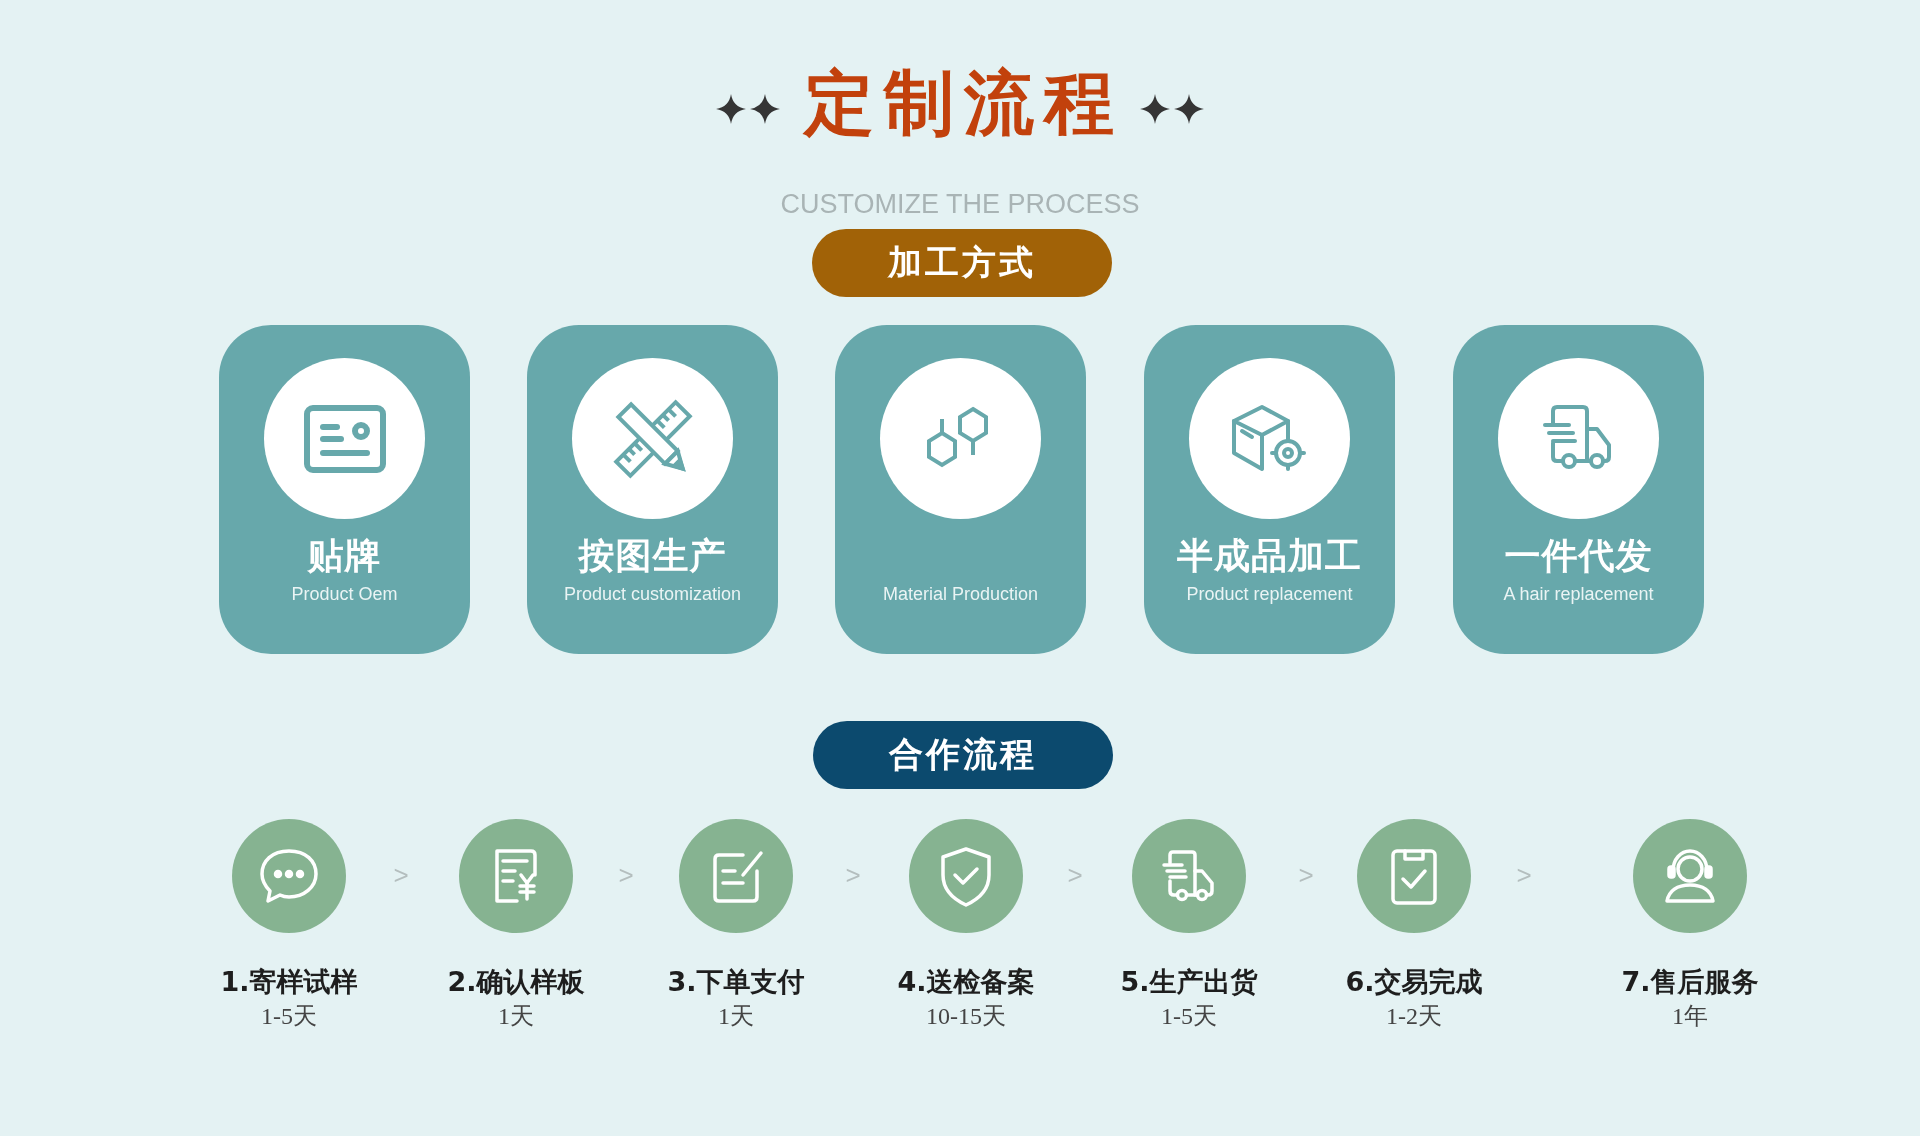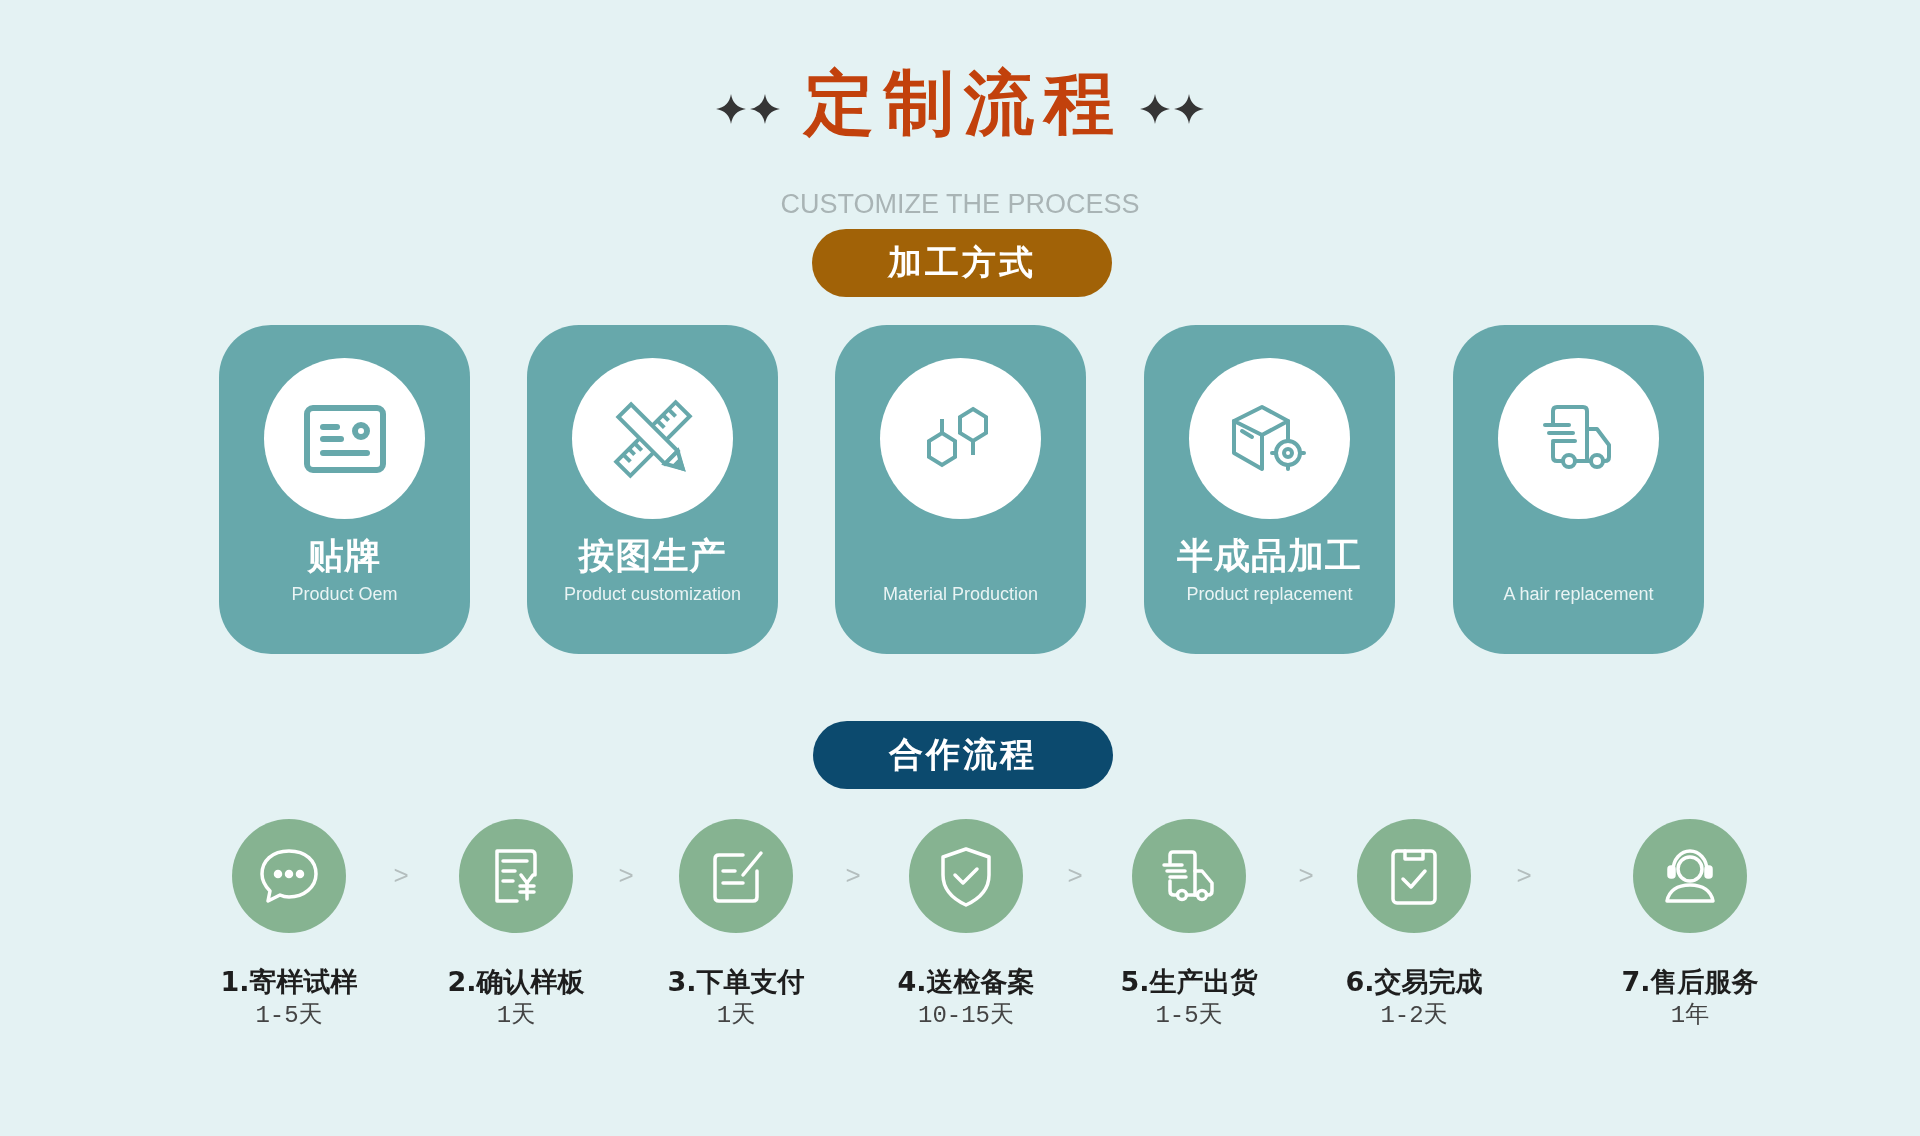--- a/index.html
+++ b/index.html
@@ -68,21 +68,21 @@
       width: 114px; height: 114px; border-radius: 50%; background: #86B391;
       margin: 0 auto; display: flex; align-items: center; justify-content: center;
     }
     .step .scircle svg { width: 70px; height: 70px; }
     .step .stitle {
       margin-top: 32px; font-size: 27px; font-weight: bold; color: #1E1E1E;
       line-height: 34px; white-space: nowrap;
     }
     .step .sdur {
       margin-top: 2px; font-size: 24px; color: #444; line-height: 30px;
-      font-family: Liberation Mono, monospace;
+      font-family: Liberation Serif, serif;
     }
     .arrow {
       position: absolute; top: 860px; width: 20px; margin-left: -10px;
       color: #B4BEBE; font-size: 26px; text-align: center;
       font-family: "Liberation Sans", sans-serif; line-height: 30px;
     }
   </style>
 </head>
 <body>
 
@@ -186,20 +186,21 @@
       <path d="M56 38 L66 38 L78 54 L78 66 Q78 70 74 70 L72 70"></path>
       <path d="M22 52 L22 66 Q22 70 26 70 L32 70"></path>
       <line x1="14" y1="34" x2="38" y2="34"></line>
       <line x1="18" y1="42" x2="42" y2="42"></line>
       <line x1="22" y1="50" x2="44" y2="50"></line>
       <circle cx="38" cy="70" r="6"></circle>
       <circle cx="66" cy="70" r="6"></circle>
       <line x1="44" y1="70" x2="60" y2="70"></line>
     </svg>
   </div>
+  <div class="ctitle">一件代发</div>
   <div class="csub">A hair replacement</div>
 </div>
 
 <div class="badge green">合作流程</div>
 
 <div class="step" style="left:289px">
   <div class="scircle">
     <svg viewBox="0 0 70 70" fill="none" stroke="#fff" stroke-width="3.5" stroke-linejoin="round">
       <path d="M35 10 C52 10 62 20 62 33 C62 46 50 56 35 56 C31 56 28 55 26 54 L14 60 L16 50 C11 45 8 40 8 33 C8 20 18 10 35 10Z"></path>
       <circle cx="24" cy="33" r="2.5" fill="#fff"></circle>

